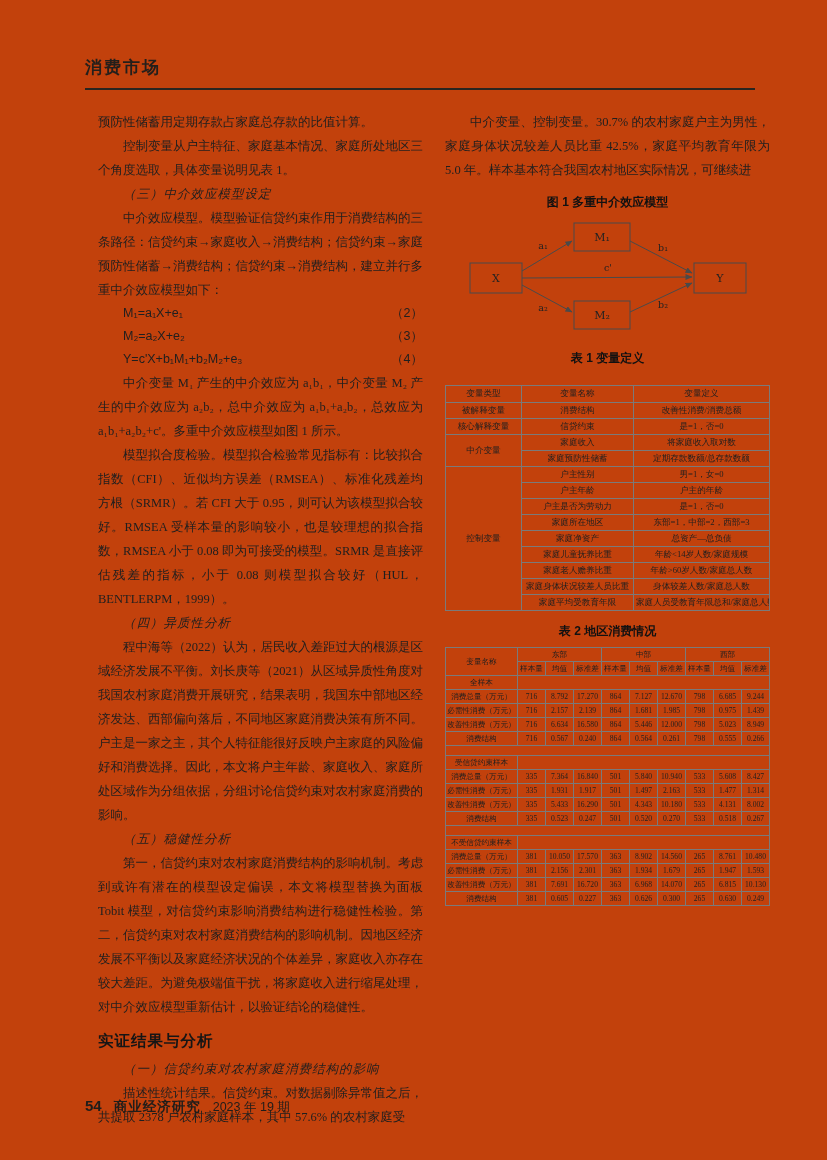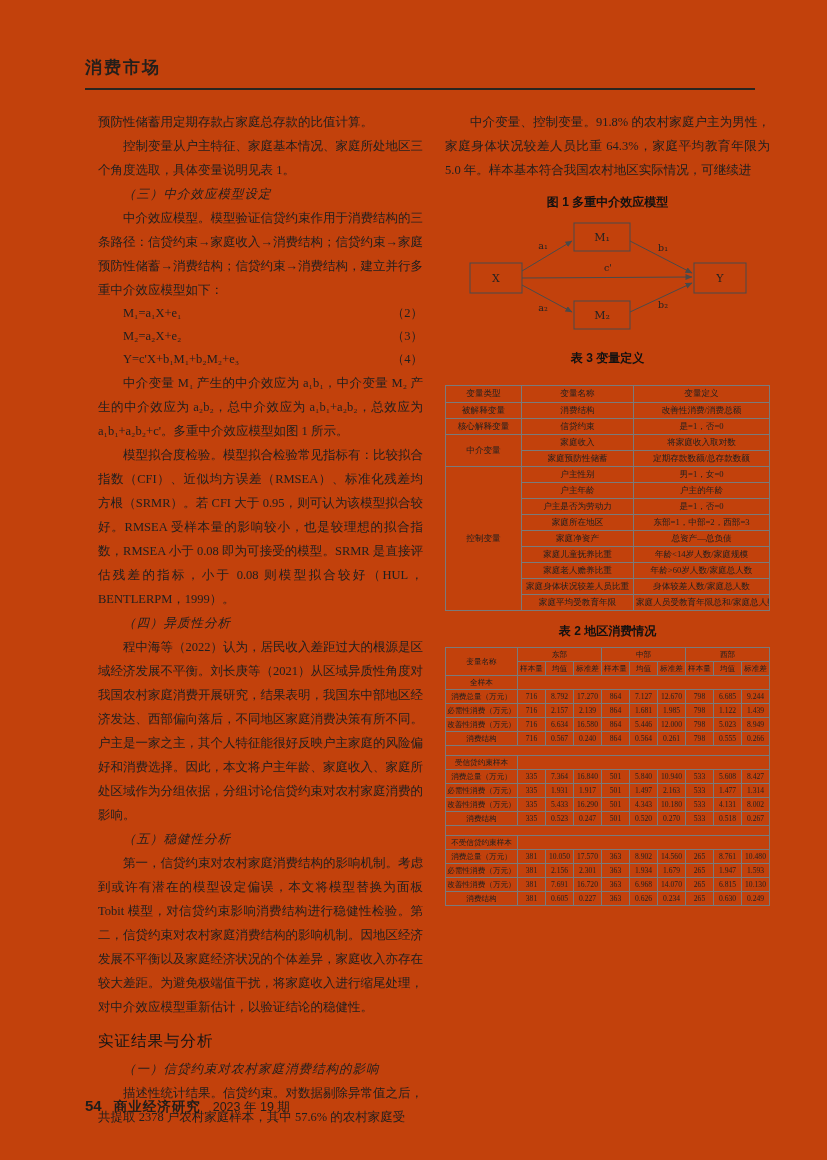--- a/index.html
+++ b/index.html
@@ -8,23 +8,23 @@
   .masthead{position:absolute;left:85px;top:56px;width:670px;
         font-family:"Liberation Sans","DejaVu Sans",sans-serif;font-weight:bold;
         font-size:17px;color:#241f1b;letter-spacing:2px;padding-bottom:9px;
         border-bottom:2px solid #2a2520;}
   .cols{position:absolute;left:98px;top:110px;width:672px;display:flex;gap:22px;}
   .col{width:325px;}
   .body{margin:0;font-size:12.5px;line-height:24px;text-align:justify;}
   .ind{text-indent:2em;}
   .kai{margin:0;font-size:12.5px;line-height:24px;font-style:italic;text-indent:2em;letter-spacing:1px;}
   .eq{display:flex;justify-content:space-between;font-size:12.5px;line-height:23px;
-      padding-left:2em;font-family:Liberation Serif, serif;}
+      padding-left:2em;font-family:Liberation Sans, sans-serif;}
   .sec{margin:12px 0 5px;font-family:"Liberation Sans","DejaVu Sans",sans-serif;
-      font-size:15.5px;font-weight:normal;color:#151515;letter-spacing:1px;}
+      font-size:15.5px;font-weight:bold;color:#151515;letter-spacing:1px;}
   .caption{text-align:center;font-family:"Liberation Sans","DejaVu Sans",sans-serif;
       font-weight:bold;font-size:12px;margin:12px 0 7px;color:#111;}
   .figwrap{text-align:center;margin:2px 0 0;}
   svg .node{fill:none;stroke:#4a4a4a;stroke-width:1;}
   svg .edge{stroke:#4a4a4a;stroke-width:1;fill:none;}
   svg text{font-family:"DejaVu Serif",serif;font-size:11px;fill:#222;}
   svg text.small{font-size:9.5px;}
   table{border-collapse:collapse;width:100%;table-layout:fixed;}
   .t1{font-size:8.6px;margin-top:18px;}
   .t1 th,.t1 td{border:1px solid #7a7a7a;text-align:center;padding:1px 2px;height:13px;
@@ -74,21 +74,21 @@
       <p class="kai">（四）异质性分析</p>
       <p class="body ind">程中海等（2022）认为，居民收入差距过大的根源是区域经济发展不平衡。刘长庚等（2021）从区域异质性角度对我国农村家庭消费开展研究，结果表明，我国东中部地区经济发达、西部偏向落后，不同地区家庭消费决策有所不同。户主是一家之主，其个人特征能很好反映户主家庭的风险偏好和消费选择。因此，本文将户主年龄、家庭收入、家庭所处区域作为分组依据，分组讨论信贷约束对农村家庭消费的影响。</p>
       <p class="kai">（五）稳健性分析</p>
       <p class="body ind">第一，信贷约束对农村家庭消费结构的影响机制。考虑到或许有潜在的模型设定偏误，本文将模型替换为面板 Tobit 模型，对信贷约束影响消费结构进行稳健性检验。第二，信贷约束对农村家庭消费结构的影响机制。因地区经济发展不平衡以及家庭经济状况的个体差异，家庭收入亦存在较大差距。为避免极端值干扰，将家庭收入进行缩尾处理，对中介效应模型重新估计，以验证结论的稳健性。</p>
       <h2 class="sec">实证结果与分析</h2>
       <p class="kai">（一）信贷约束对农村家庭消费结构的影响</p>
       <p class="body ind">描述性统计结果。信贷约束。对数据剔除异常值之后，共提取 2378 户农村家庭样本，其中 57.6% 的农村家庭受</p>
     </div>
 
     <div class="col">
-      <p class="body ind">中介变量、控制变量。91.8% 的农村家庭户主为男性，家庭身体状况较差人员比重 64.3%，家庭平均教育年限为 5.0 年。样本基本符合我国农村地区实际情况，可继续进</p>
+      <p class="body ind">中介变量、控制变量。30.7% 的农村家庭户主为男性，家庭身体状况较差人员比重 42.5%，家庭平均教育年限为 5.0 年。样本基本符合我国农村地区实际情况，可继续进</p>
 
       <div class="caption">图 1 多重中介效应模型</div>
       <div class="figwrap">
         <svg width="300" height="116" viewBox="0 0 300 116">
           <defs>
             <marker id="ah" markerWidth="8" markerHeight="8" refX="6.5" refY="3" orient="auto">
               <path d="M0,0 L7,3 L0,6 Z" fill="#4a4a4a"></path>
             </marker>
           </defs>
           <rect class="node" x="12" y="45" width="52" height="30"></rect>
@@ -105,21 +105,21 @@
           <text x="144" y="101" text-anchor="middle">M₂</text>
           <text x="262" y="64" text-anchor="middle">Y</text>
           <text class="small" x="85" y="31" text-anchor="middle">a₁</text>
           <text class="small" x="150" y="53" text-anchor="middle">c'</text>
           <text class="small" x="85" y="93" text-anchor="middle">a₂</text>
           <text class="small" x="205" y="33" text-anchor="middle">b₁</text>
           <text class="small" x="205" y="90" text-anchor="middle">b₂</text>
         </svg>
       </div>
 
-      <div class="caption">表 3 变量定义</div>
+      <div class="caption">表 1 变量定义</div>
       <table class="t1">
         <colgroup>
             <col class="c1">
             <col class="c2">
             <col>
           </colgroup>
         <thead>
           <tr>
             <th>变量类型</th>
             <th>变量名称</th>
@@ -238,21 +238,21 @@
             </tr>
             <tr>
               <td>必需性消费（万元）</td>
               <td>716</td>
               <td>2.157</td>
               <td>2.139</td>
               <td>864</td>
               <td>1.681</td>
               <td>1.985</td>
               <td>798</td>
-              <td>1.122</td>
+              <td>0.975</td>
               <td>1.439</td>
             </tr>
             <tr>
               <td>改善性消费（万元）</td>
               <td>716</td>
               <td>6.634</td>
               <td>16.580</td>
               <td>864</td>
               <td>5.446</td>
               <td>12.000</td>
@@ -370,21 +370,21 @@
               <td>6.815</td>
               <td>10.130</td>
             </tr>
             <tr>
               <td>消费结构</td>
               <td>381</td>
               <td>0.605</td>
               <td>0.227</td>
               <td>363</td>
               <td>0.626</td>
-              <td>0.234</td>
+              <td>0.300</td>
               <td>265</td>
               <td>0.630</td>
               <td>0.249</td>
             </tr>
           </tbody>
       </table>
     </div>
   </div>
 
   <div class="pagefooter">

